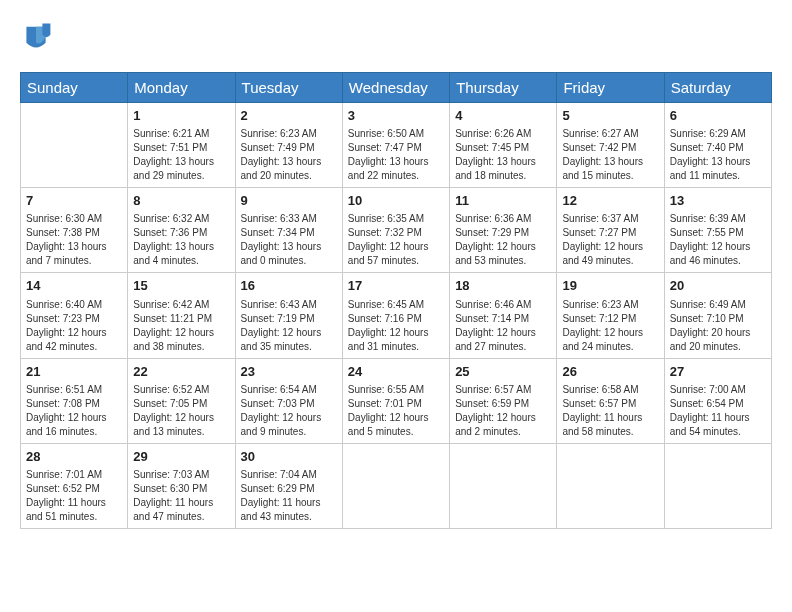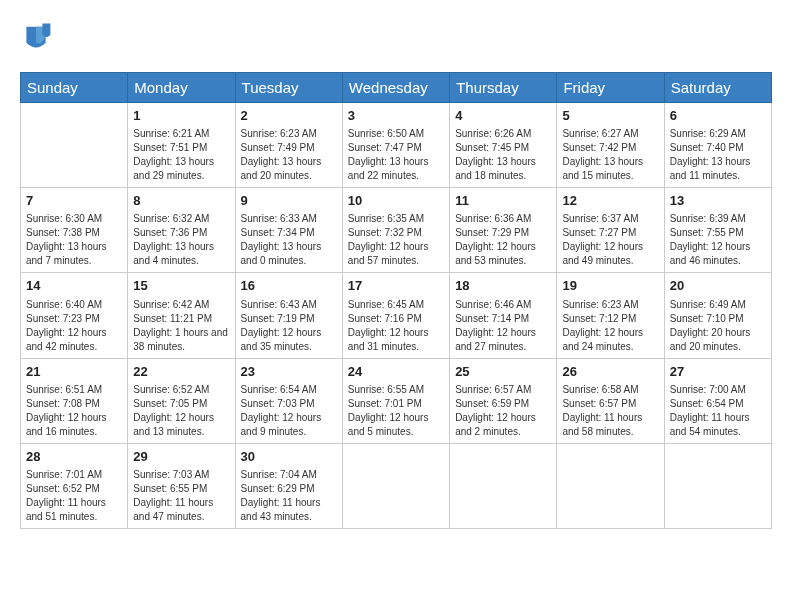--- a/index.html
+++ b/index.html
@@ -234,21 +234,21 @@
           <span>Sunrise: 6:40 AM</span><br>
           <span>Sunset: 7:23 PM</span><br>
           <span>Daylight: 12 hours and 42 minutes.</span>
         </div>
       </td>
         <td>
         <span class="day-number">15</span>
         <div class="cell-content">
           <span>Sunrise: 6:42 AM</span><br>
           <span>Sunset: 11:21 PM</span><br>
-          <span>Daylight: 1 hours and 38 minutes.</span>
+          <span>Daylight: 12 hours and 38 minutes.</span>
         </div>
       </td>
         <td>
         <span class="day-number">16</span>
         <div class="cell-content">
           <span>Sunrise: 6:43 AM</span><br>
           <span>Sunset: 7:19 PM</span><br>
           <span>Daylight: 12 hours and 35 minutes.</span>
         </div>
       </td>
@@ -349,21 +349,21 @@
         <div class="cell-content">
           <span>Sunrise: 7:01 AM</span><br>
           <span>Sunset: 6:52 PM</span><br>
           <span>Daylight: 11 hours and 51 minutes.</span>
         </div>
       </td>
         <td>
         <span class="day-number">29</span>
         <div class="cell-content">
           <span>Sunrise: 7:03 AM</span><br>
-          <span>Sunset: 6:55 PM</span><br>
+          <span>Sunset: 6:30 PM</span><br>
           <span>Daylight: 11 hours and 47 minutes.</span>
         </div>
       </td>
         <td>
         <span class="day-number">30</span>
         <div class="cell-content">
           <span>Sunrise: 7:04 AM</span><br>
           <span>Sunset: 6:29 PM</span><br>
           <span>Daylight: 11 hours and 43 minutes.</span>
         </div>

